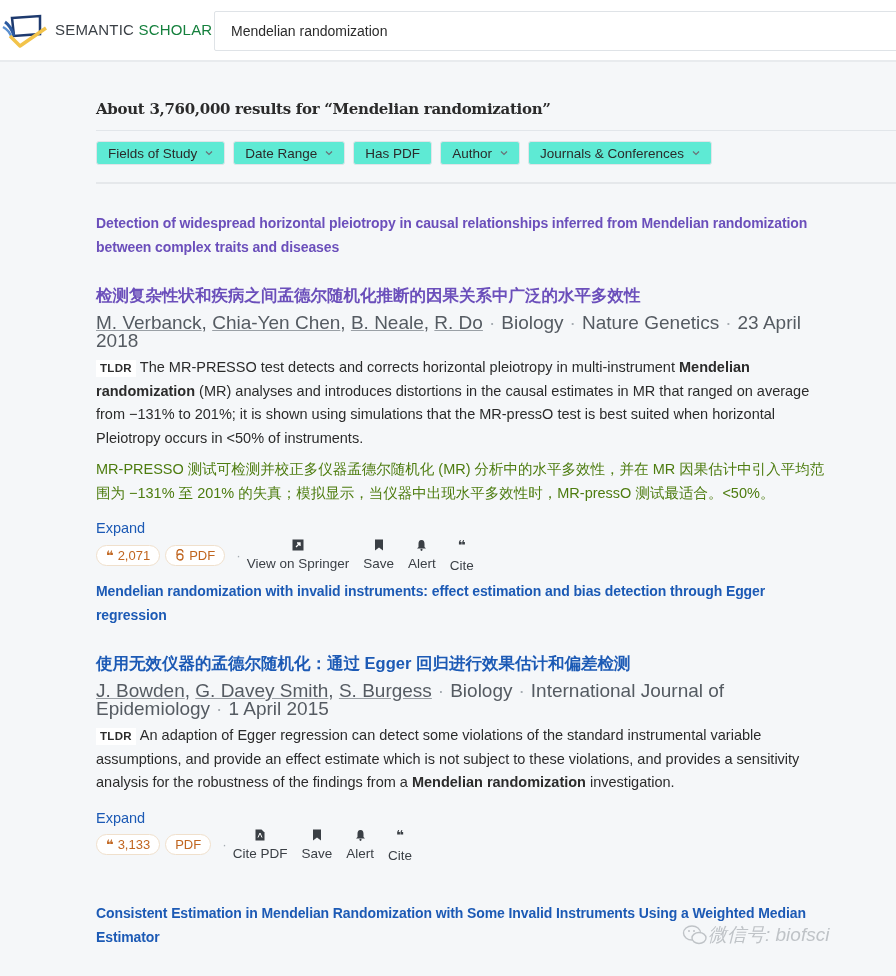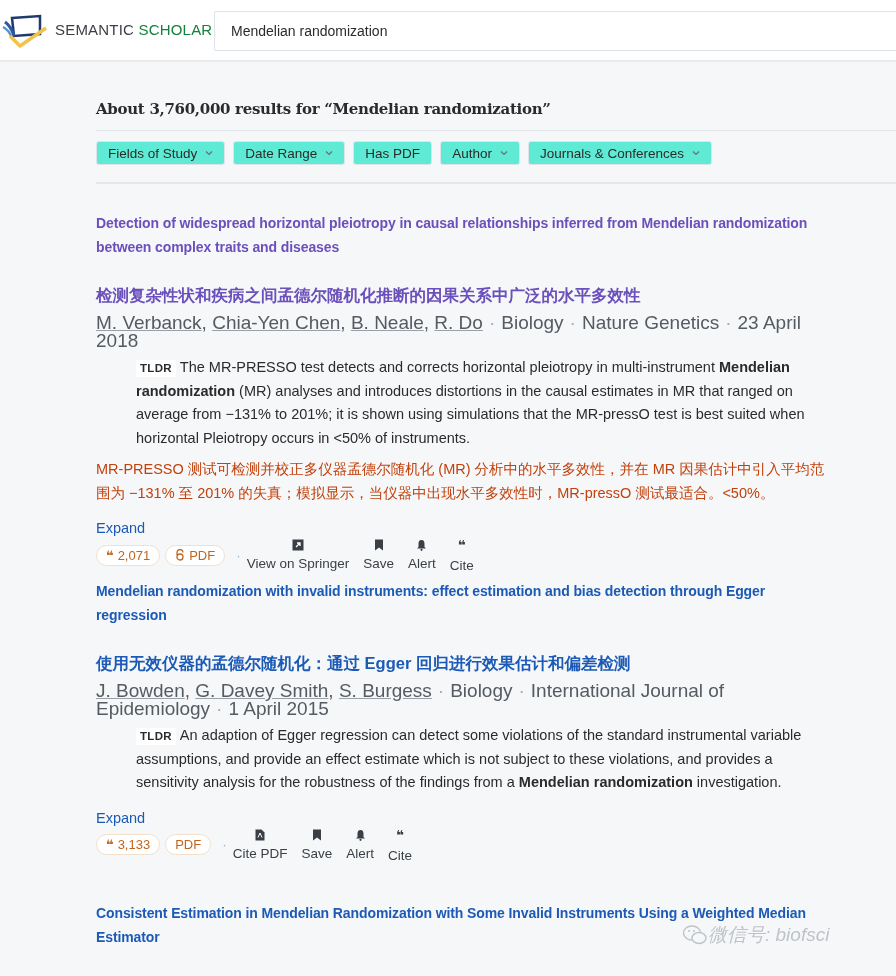--- a/index.html
+++ b/index.html
@@ -45,26 +45,26 @@
   .title-en {
     font-size: 14px; font-weight: 700; line-height: 23.5px; letter-spacing: -0.1px;
     cursor: pointer;
   }
   .title-zh { font-size: 16.5px; font-weight: 700; line-height: 24px; margin-top: 24px; cursor: pointer; }
   .visited { color: #6b4fbb; }
   .link { color: #1c5ab5; }
   .meta { font-size: 19px; color: #555b62; margin-top: 7px; line-height: 18px; }
   .meta .author { color: #555b62; text-decoration: underline; text-decoration-color: #9aa0a6; cursor: pointer; }
   .meta .dot { color: #a6acb2; margin: 0 6px; }
-  .tldr-block { font-size: 14.5px; line-height: 23.5px; color: #2b2b2b; margin-top: 6px; margin-left: 40px; }
+  .tldr-block { font-size: 14.5px; line-height: 23.5px; color: #2b2b2b; margin-top: 6px; }
   .tldr-badge {
     display: inline-block; background: #fff; font-size: 11.5px; font-weight: 700;
     padding: 0 4px; line-height: 17px; margin-right: 4px; color: #2b2b2b; letter-spacing: 0.3px;
   }
-  .zh-block { font-size: 14.5px; line-height: 23.5px; color: #c2410c; margin-top: 8px; }
+  .zh-block { font-size: 14.5px; line-height: 23.5px; color: #4d7c0f; margin-top: 8px; }
   .expand { font-size: 14.5px; color: #1c5ab5; margin-top: 13px; line-height: 20px; cursor: pointer; display: inline-block; }
   .actions { display: flex; align-items: center; margin-top: 6px; font-size: 13.5px; color: #3a3f45; height: 22px; }
   .pill {
     height: 21px; border: 1px solid #f0e0cc; background: #fff; border-radius: 11px;
     padding: 0 9px; display: flex; align-items: center; gap: 4px; color: #c0651f; font-size: 13px;
     margin-right: 5px; cursor: pointer;
   }
   .pill .q { font-weight: 900; font-size: 13px; }
   .sep { color: #a6acb2; margin: 0 6px 0 6px; }
   .act { display: flex; align-items: center; gap: 5px; margin-right: 14px; color: #3a3f45; cursor: pointer; flex-direction: column; }

